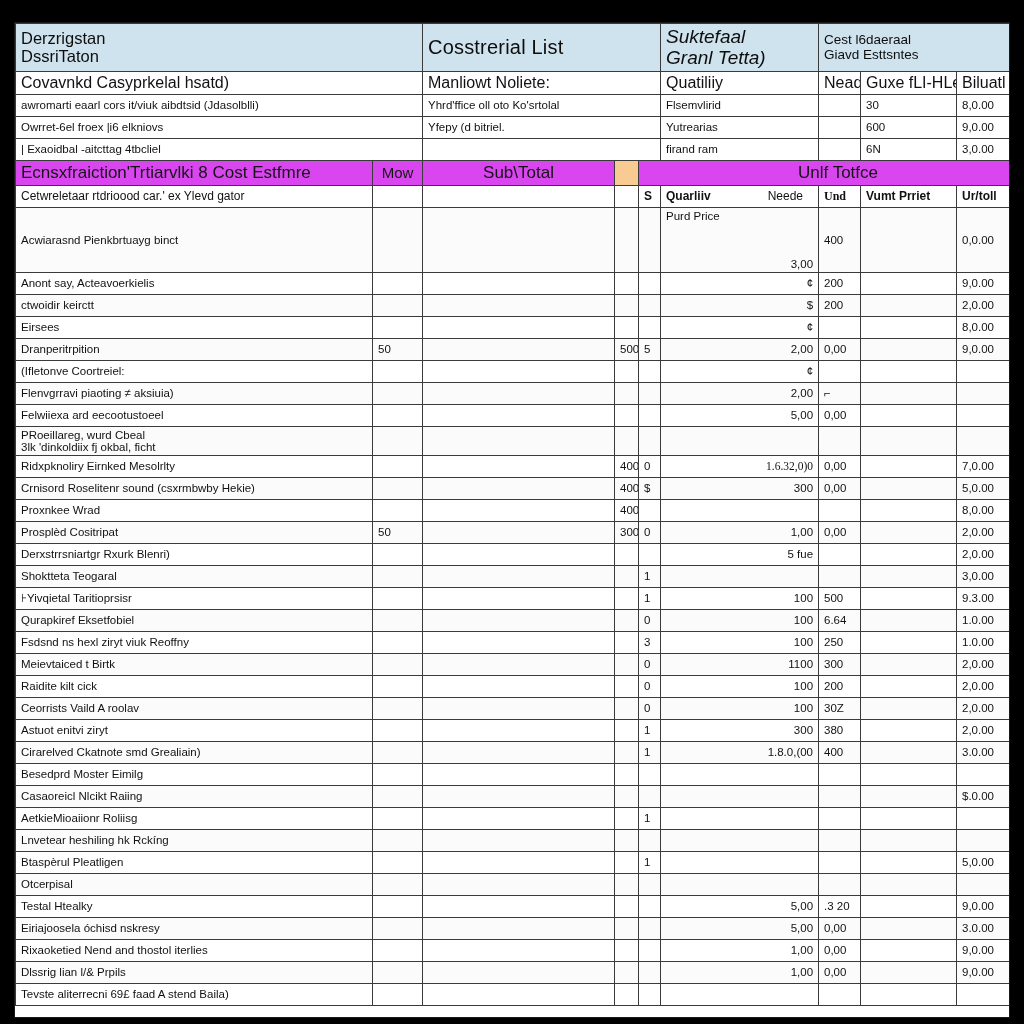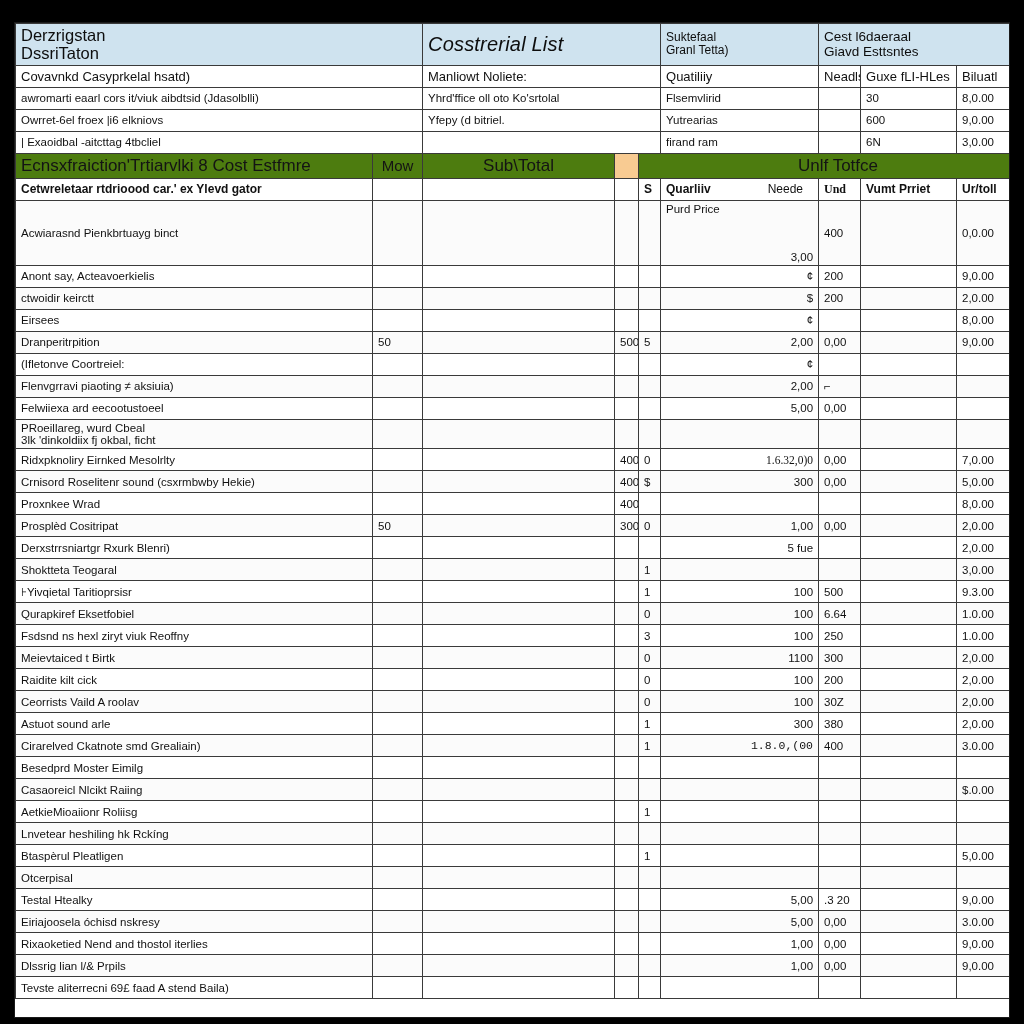--- a/index.html
+++ b/index.html
@@ -51,30 +51,30 @@
   .band-blue td {
     background: #cfe3ef;
     border-top: 2px solid #1a1a1a;
     border-bottom: 1px solid #4a4a4a;
     height: 46px;
     font-weight: bold;
     color: #0d0d0d;
     padding: 3px 6px;
   }
   .title-left   { font-size: 16.5px; line-height: 1.12; }
-  .title-center { font-size: 20px; text-align: center; letter-spacing: .2px; font-style: italic; }
-  .title-sub    { font-size: 12px; text-align: center; line-height: 1.12; }
+  .title-center { font-size: 20px; text-align: center; letter-spacing: .2px; }
+  .title-sub    { font-size: 19px; text-align: center; line-height: 1.12; font-style: italic; }
   .title-grand  { font-size: 13.5px; text-align: center; line-height: 1.12; }
 
   
-  .meta-head td { font-weight: bold; font-size: 13px; background: #ffffff; }
+  .meta-head td { font-weight: bold; font-size: 16px; background: #ffffff; }
 
   
   .band-orange td {
-    background: #4d7c0f;
+    background: #d946ef;
     border-top: 1.5px solid #2a2a2a;
     border-bottom: 1.5px solid #2a2a2a;
     height: 34px;
     font-weight: bold;
     color: #141414;
   }
   .band-orange .ban-title  { font-size: 17px; }
   .band-orange .ban-mow    { font-size: 15px; text-align: center; }
   .band-orange .ban-sub    { font-size: 17px; text-align: center; }
   .band-orange .ban-unit   { font-size: 17px; text-align: center; }
@@ -161,21 +161,21 @@
         </tr>
         <tr class="band-orange">
         <td class="ban-title">Ecnsxfraiction'Trtiarvlki 8 Cost Estfmre</td>
         <td class="ban-mow">Mow</td>
         <td class="ban-sub">Sub\Total</td>
         <td class="ban-blank"></td>
         <td colspan="5" class="ban-unit">Unlf Totfce</td>
       </tr>
 
     <tr class="data col-head">
-          <td style="font-weight: bold;">Cetwreletaar rtdrioood car.' ex Ylevd gator</td>
+          <td style="font-weight: normal;">Cetwreletaar rtdrioood car.' ex Ylevd gator</td>
           <td class="numc" style="font-weight: bold;"></td>
           <td class="num" style="font-weight: bold;"></td>
           <td class="numc" style="font-weight: bold;"></td>
           <td class="numc" style="font-weight: bold;">S</td>
           <td style="font-weight: bold;">
             <span style="float: left; font-weight: bold;">Quarliiv</span>
             <span style="float: right; font-weight: normal; padding-right: 10px;">Neede</span>
           </td>
           <td class="numc" style="font-weight: bold; font-family: Liberation Serif, serif;">Und</td>
           <td style="font-weight: bold;">Vumt Prriet</td>
@@ -446,40 +446,40 @@
           <td class="numc"></td>
           <td class="numc">0</td>
           <td>
             <span style="float: right;">100</span>
           </td>
           <td class="numc">30Z</td>
           <td></td>
           <td>2,0.00</td>
         </tr>
         <tr class="data">
-          <td>Astuot sound arle</td>
+          <td>Astuot enitvi ziryt</td>
           <td class="numc"></td>
           <td class="num"></td>
           <td class="numc"></td>
           <td class="numc">1</td>
           <td>
             <span style="float: right;">300</span>
           </td>
           <td class="numc">380</td>
           <td></td>
           <td>2,0.00</td>
         </tr>
         <tr class="data alt">
           <td>Cirarelved Ckatnote smd Grealiain)</td>
           <td class="numc"></td>
           <td class="num"></td>
           <td class="numc"></td>
           <td class="numc">1</td>
           <td>
-            <span style="float: right; font-family: Liberation Mono, monospace;">1.8.0,(00</span>
+            <span style="float: right;">1.8.0,(00</span>
           </td>
           <td class="numc">400</td>
           <td></td>
           <td>3.0.00</td>
         </tr>
         <tr class="data">
           <td>Besedprd Moster Eimilg</td>
           <td class="numc"></td>
           <td class="num"></td>
           <td class="numc"></td>

